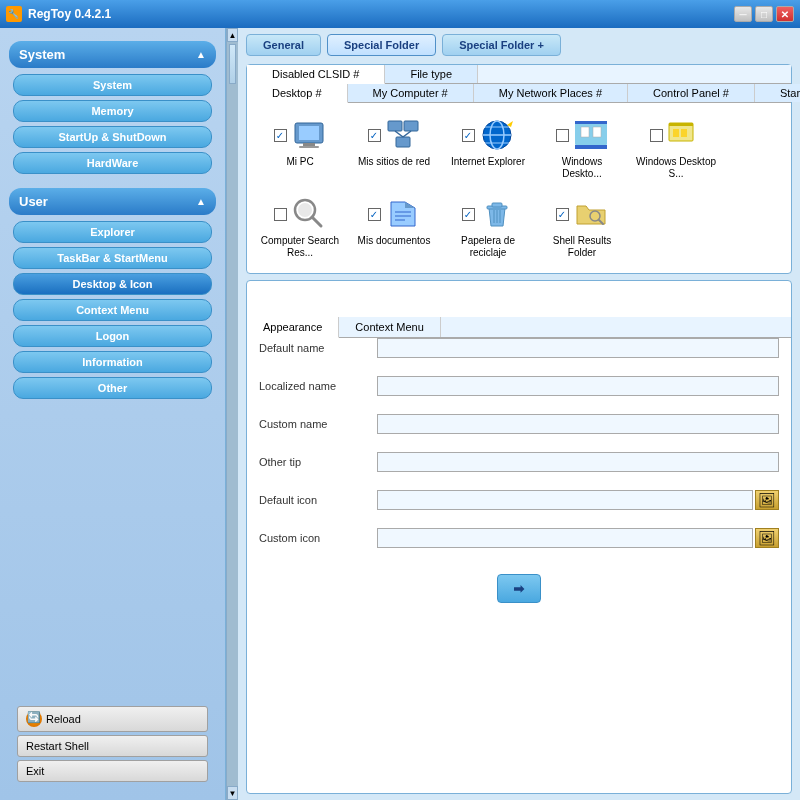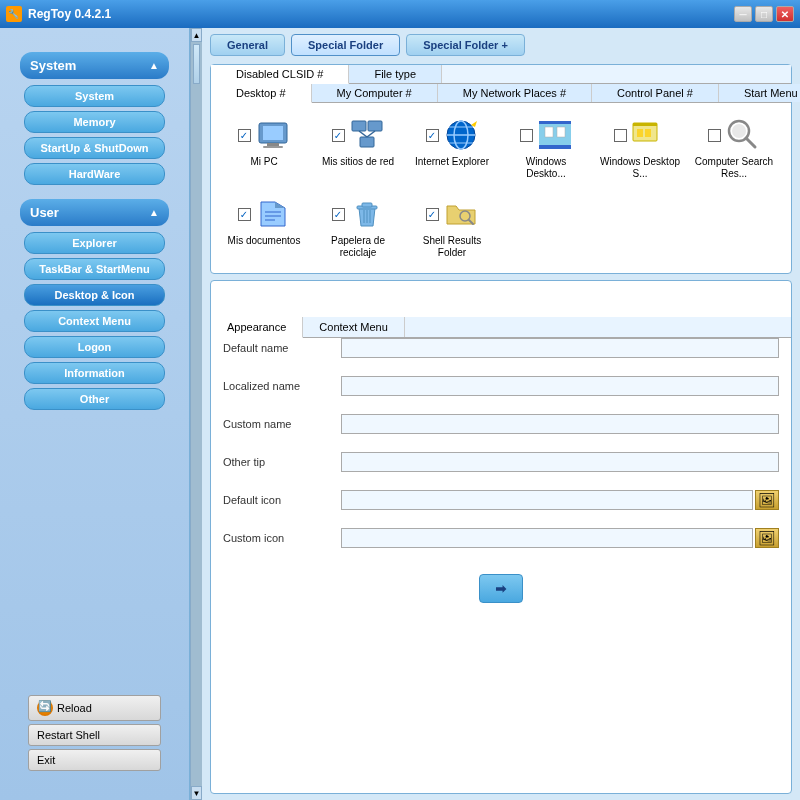--- a/index.html
+++ b/index.html
@@ -16,26 +16,26 @@
       font-weight: bold;
       font-size: 12px;
     }
     .title-bar-icon { width: 16px; height: 16px; margin-right: 6px; background: #ff9900; border-radius: 2px; display: inline-flex; align-items: center; justify-content: center; font-size: 9px; }
     .title-bar-buttons { margin-left: auto; display: flex; gap: 3px; }
     .title-btn { width: 18px; height: 16px; border: 1px solid #aaa; border-radius: 2px; cursor: pointer; font-size: 10px; display: flex; align-items: center; justify-content: center; background: linear-gradient(to bottom, #e8e8e8, #c0c0c0); }
     .title-btn.close { background: linear-gradient(to bottom, #f06060, #d03030); color: white; }
     
     
     .sidebar {
-      width: 190px;
+      width: 226px;
       background: linear-gradient(to bottom, #b8d4f0, #a0c4e8);
       border-right: 1px solid #7ab0d8;
       display: flex;
       flex-direction: column;
-      padding: 20px;
+      padding: 9px;
     }
     .sidebar-section-header {
       background: linear-gradient(to bottom, #5baee8, #2a7bc8);
       color: white;
       font-weight: bold;
       font-size: 13px;
       padding: 6px 10px;
       border-radius: 12px;
       margin: 4px 0;
       display: flex;

